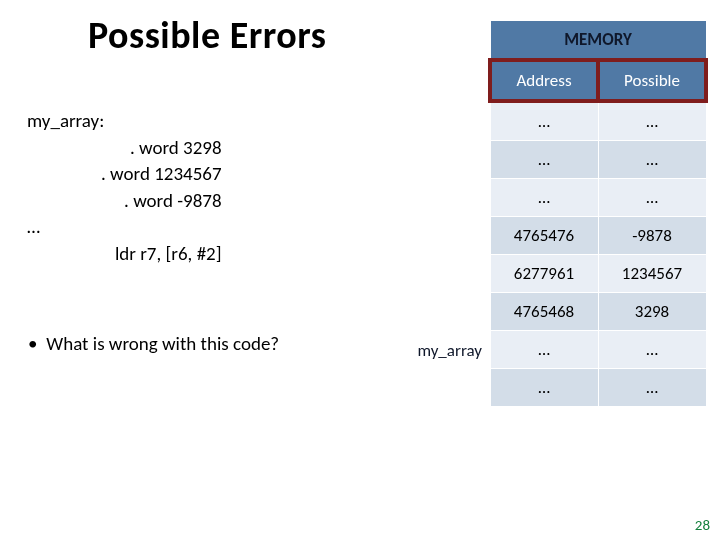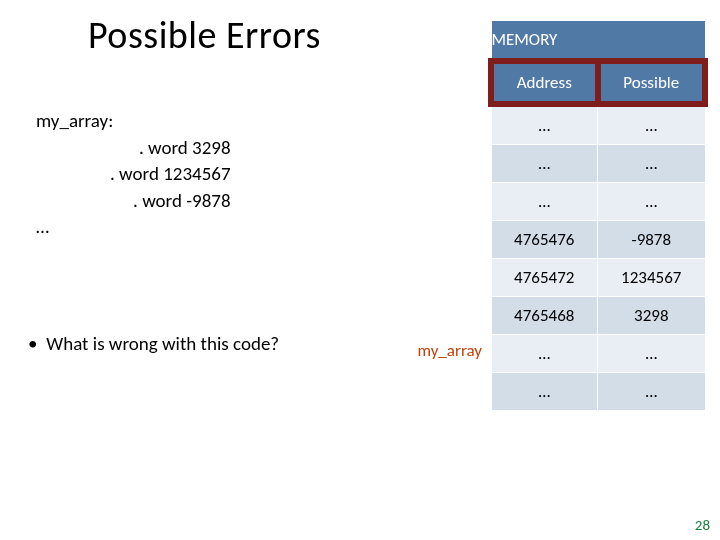--- a/index.html
+++ b/index.html
@@ -17,27 +17,27 @@
     width: 720px;
     height: 540px;
     position: relative;
     box-sizing: border-box;
   }
   .title {
     position: absolute;
     top: 12px;
     left: 88px;
     font-size: 38px;
-    font-weight: 400;
+    font-weight: 700;
     letter-spacing: 0.5px;
   }
   .code-block {
     position: absolute;
     top: 108px;
-    left: 36px;
+    left: 27px;
     font-size: 19px;
     line-height: 1.4;
     font-family: Calibri, Arial, sans-serif;
   }
   .indent { padding-left: 74px; display: block; text-align: right; }
   .ellipsis-line { display:block; }
   .bullet {
     position: absolute;
     top: 332px;
     left: 28px;
@@ -50,48 +50,48 @@
   .mem-box {
     position: absolute;
     top: 20px;
     right: 12px;
     width: 220px;
     border-collapse: collapse;
     font-size: 17px;
   }
   .mem-title-cell {
     background: #5079a5;
-    color: #ffffff;
-    text-align: left;
-    font-weight: 400;
+    color: #0f172a;
+    text-align: center;
+    font-weight: 700;
     padding: 8px 0;
     border: 1px solid #fff;
   }
   .mem-head {
     background: #5079a5;
     color: #fff;
     text-align: center;
     font-weight: 400;
     padding: 8px 4px;
-    border: 6px solid #7f1d1d;
+    border: 4px solid #7f1d1d;
   }
   .mem-cell {
     background: #e9eef5;
     text-align: center;
     padding: 8px 4px;
     border: 1px solid #fff;
     color: #000;
   }
   .mem-cell.alt {
     background: #d3dde8;
   }
   .row-label {
     position: absolute;
     font-size: 17px;
-    color: #c2410c;
+    color: #0f172a;
   }
   .page-num {
     position: absolute;
     bottom: 6px;
     right: 10px;
     font-size: 15px;
     color: #15803d;
   }
 </style>
 </head>
@@ -100,20 +100,21 @@
 <div class="slide">
 
   <div class="title">Possible Errors</div>
 
   <div class="code-block">
     <span>my_array:</span>
     <span class="indent">. word 3298</span>
     <span class="indent">. word 1234567</span>
     <span class="indent">. word -9878</span>
     <span class="ellipsis-line">…</span>
+    <span class="indent">ldr r7, [r6, #2]</span>
   </div>
 
   <div class="bullet">
     <span class="bullet-dot">•</span>
     <span>What is wrong with this code?</span>
   </div>
 
   <table class="mem-box">
     <tbody>
         <tr>
@@ -133,21 +134,21 @@
     </tr>
     <tr>
       <td class="mem-cell">…</td>
       <td class="mem-cell">…</td>
     </tr>
     <tr>
       <td class="mem-cell alt">4765476</td>
       <td class="mem-cell alt">-9878</td>
     </tr>
     <tr>
-      <td class="mem-cell">4765472</td>
+      <td class="mem-cell">6277961</td>
       <td class="mem-cell">1234567</td>
     </tr>
     <tr>
       <td class="mem-cell alt">4765468</td>
       <td class="mem-cell alt">3298</td>
     </tr>
     <tr>
       <td class="mem-cell">…</td>
       <td class="mem-cell">…</td>
     </tr>

